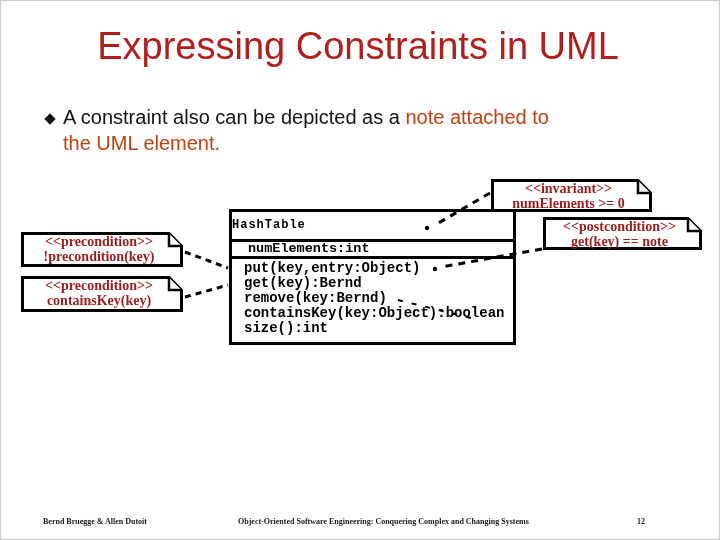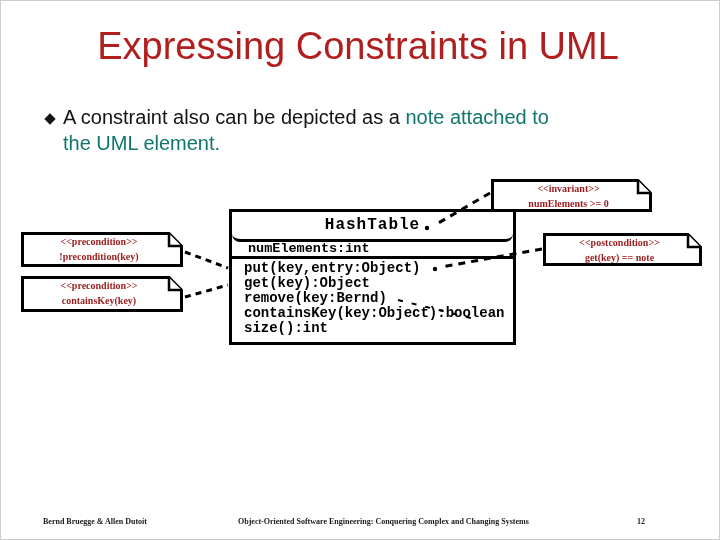--- a/index.html
+++ b/index.html
@@ -15,46 +15,46 @@
   }
   
   .bullet-diamond {
     position:absolute; left:45px; top:114px; width:8px; height:8px;
     background:#141414; transform:rotate(45deg);
   }
   .bullet-text {
     position:absolute; left:62px; top:103px; width:590px;
     font-size:20px; line-height:26px; color:#141414;
   }
-  .bullet-text .blue { color:#0f766e; }
+  .bullet-text .blue { color:#c2410c; }
   
   .uml-class {
     position:absolute; left:228px; top:208px; width:287px; height:136px;
     box-sizing:border-box; border:3px solid #000; background:#fff;
     font-family:"Liberation Mono", monospace; font-weight:bold; color:#000;
   }
   .cls-name {
-    height:27px; line-height:27px; text-align:center; font-size:16px;
-    letter-spacing:1px; border-bottom:3px solid #000;border-radius:8px;
+    height:27px; line-height:27px; font-size:12px;
+    letter-spacing:1px; border-bottom:3px solid #000;
   }
   .cls-attrs {
     height:14px; line-height:14px; font-size:13.5px; padding-left:16px;
     border-bottom:3px solid #000; white-space:nowrap;
   }
   .cls-methods { padding:2px 0 0 12px; }
   .cls-methods .m { font-size:14px; line-height:15px; white-space:nowrap; }
   
   .connectors { position:absolute; left:0; top:0; pointer-events:none; }
   
   .note { position:absolute; }
   .note-bg { position:absolute; left:0; top:0; }
   .note-text {
     position:absolute; left:0; right:6px; top:2px; text-align:center;
     font-family:"Liberation Serif", serif; font-weight:bold;
-    font-size:10px; line-height:15px; color:#9b1c1c; white-space:nowrap;
+    font-size:14px; line-height:15px; color:#9b1c1c; white-space:nowrap;
   }
   
   .footer-left, .footer-center, .footer-right {
     position:absolute; top:516px; font-family:"Liberation Serif", serif;
     font-weight:bold; font-size:8px; color:#1a1a1a; white-space:nowrap;
   }
   .footer-left { left:42px; }
   .footer-center { left:237px; }
   .footer-right { left:636px; }
 </style>
@@ -70,21 +70,21 @@
     <span>A constraint also can be depicted as a</span>
     <span class="blue">note attached to</span><br>
     <span class="blue">the UML element.</span>
   </div>
 
   <div class="uml-class">
     <div class="cls-name">HashTable</div>
     <div class="cls-attrs">numElements:int</div>
     <div class="cls-methods">
       <div class="m">put(key,entry:Object)</div>
-      <div class="m">get(key):Object</div>
+      <div class="m">get(key):Bernd</div>
       <div class="m">remove(key:Bernd)</div>
       <div class="m">containsKey(key:Object):boolean</div>
       <div class="m">size():int</div>
     </div>
   </div>
 
   <svg class="connectors" width="720" height="540" viewBox="0 0 720 540">
 
     <line x1="489" y1="192" x2="434" y2="224" stroke="#000" stroke-width="3" stroke-dasharray="7 6"></line>
     <circle cx="426" cy="227" r="2.2" fill="#000"></circle>
@@ -125,21 +125,21 @@
     <svg class="note-bg" width="161" height="33">
       <polygon points="1.5,1.5 147,1.5 159.5,14 159.5,31.5 1.5,31.5" fill="#fff" stroke="#000" stroke-width="3"></polygon>
       <polyline points="147,1.5 147,14 159.5,14" fill="#fff" stroke="#000" stroke-width="2.5"></polyline>
     </svg>
     <div class="note-text">
       <div>&lt;&lt;invariant&gt;&gt;</div>
       <div>numElements &gt;= 0</div>
     </div>
   </div>
 
-  <div class="note" style="left:542px; top:232px; width:159px; height:49px;">
+  <div class="note" style="left:542px; top:216px; width:159px; height:49px;">
     <svg class="note-bg" width="159" height="33">
       <polygon points="1.5,1.5 145,1.5 157.5,14 157.5,31.5 1.5,31.5" fill="#fff" stroke="#000" stroke-width="3"></polygon>
       <polyline points="145,1.5 145,14 157.5,14" fill="#fff" stroke="#000" stroke-width="2.5"></polyline>
     </svg>
     <div class="note-text">
       <div>&lt;&lt;postcondition&gt;&gt;</div>
       <div>get(key) == note</div>
     </div>
   </div>
 

